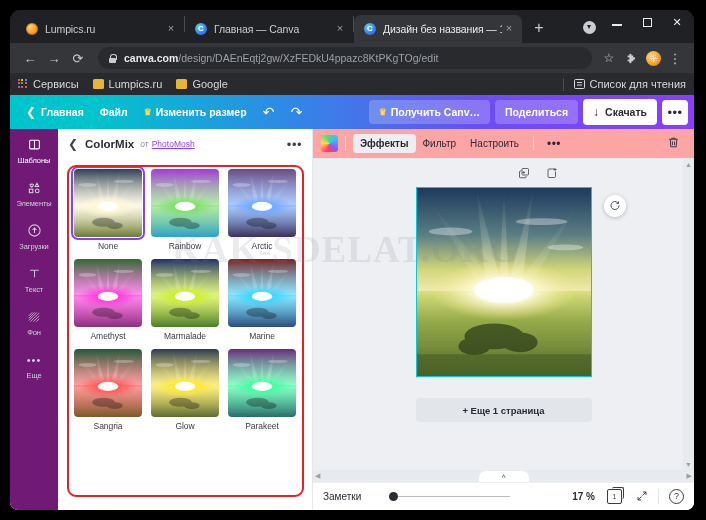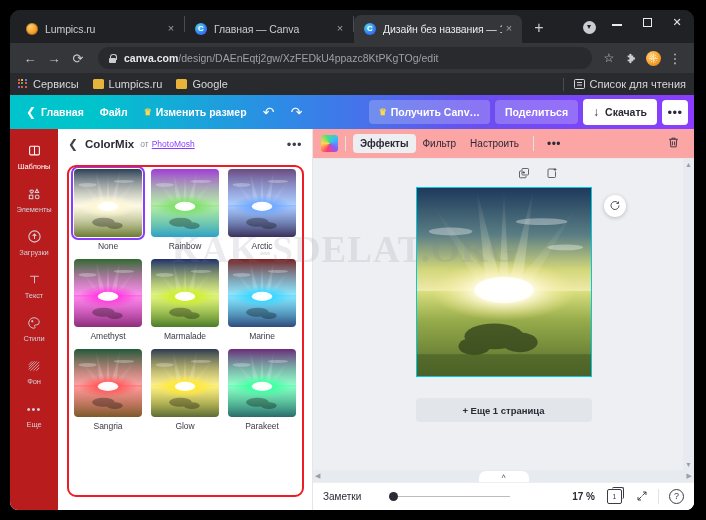--- a/index.html
+++ b/index.html
@@ -265,23 +265,23 @@
     display: flex; align-items: center; justify-content: center;
     font-size: 13px; letter-spacing: 0.5px;
   }
 
   .canva-body {
     display: flex;
     height: 381px;
   }
   .sidebar {
     width: 48px;
-    background: #b91c1c;
+    background: #701a75;
     color: #e6e6ec;
-    padding-top: 6px;
+    padding-top: 0;
     flex: 0 0 48px;
   }
   .sb-item {
     display: flex; flex-direction: column;
     align-items: center; justify-content: center;
     padding: 7px 0 7px;
     font-size: 7.5px;
     color: #cfd0d8;
   }
   .sb-item.active { color: #fff; }
@@ -658,29 +658,20 @@
             </span>
             <span class="sb-label">Загрузки</span>
           </div>
           <div class="sb-item">
             <span class="sb-ico">
               <svg width="13" height="13" viewBox="0 0 24 24" fill="none" stroke="#cfd0d8" stroke-width="1.7">
                 <path d="M4 6h16M12 6v13"></path>
               </svg>
             </span>
             <span class="sb-label">Текст</span>
-          </div>
-          <div class="sb-item">
-            <span class="sb-ico">
-              <svg width="14" height="14" viewBox="0 0 24 24" fill="none" stroke="#cfd0d8" stroke-width="1.6">
-                <path d="M12 3a9 9 0 1 0 0 18c1.2 0 1.8-.8 1.8-1.6 0-1.3-1-1.6-1-2.6 0-.8.7-1.4 1.6-1.4H16a5 5 0 0 0 5-5c0-4-4-7.4-9-7.4z"></path>
-                <circle cx="9" cy="9" r="1.2" fill="#cfd0d8"></circle>
-              </svg>
-            </span>
-            <span class="sb-label">Стили</span>
           </div>
           <div class="sb-item">
             <span class="sb-ico">
               <svg width="14" height="14" viewBox="0 0 24 24">
                 <defs></defs>
                 <rect x="3" y="4" width="18" height="16" fill="none"></rect>
                 <g stroke="#cfd0d8" stroke-width="1.3">
                   <line x1="3" y1="10" x2="9" y2="4"></line>
                     <line x1="3" y1="14" x2="13" y2="4"></line>
                   <line x1="3" y1="18" x2="17" y2="4"></line>

